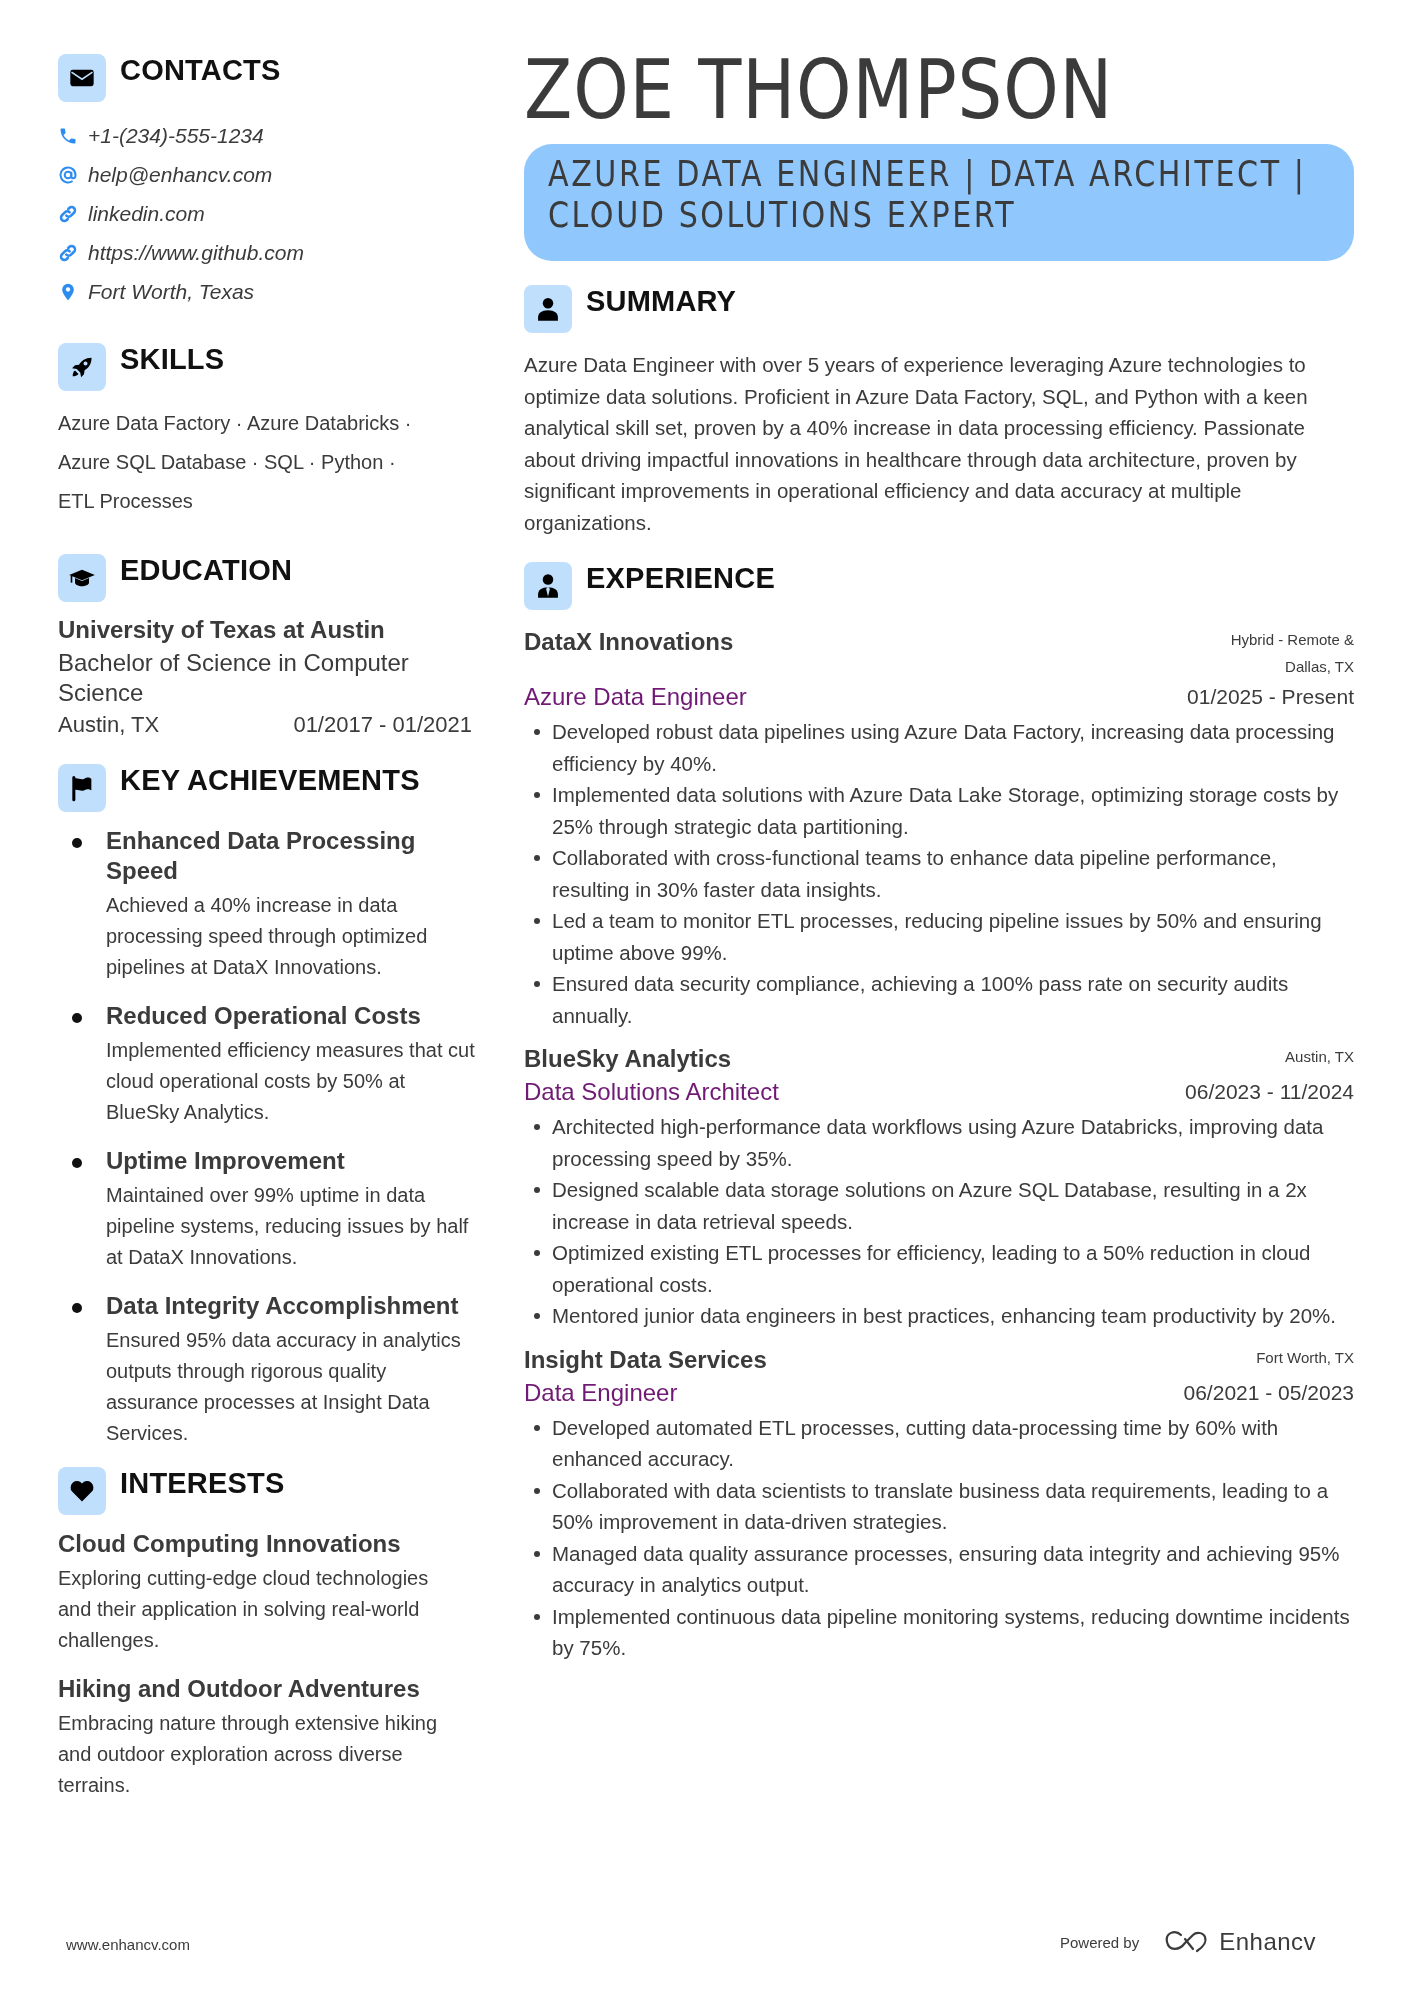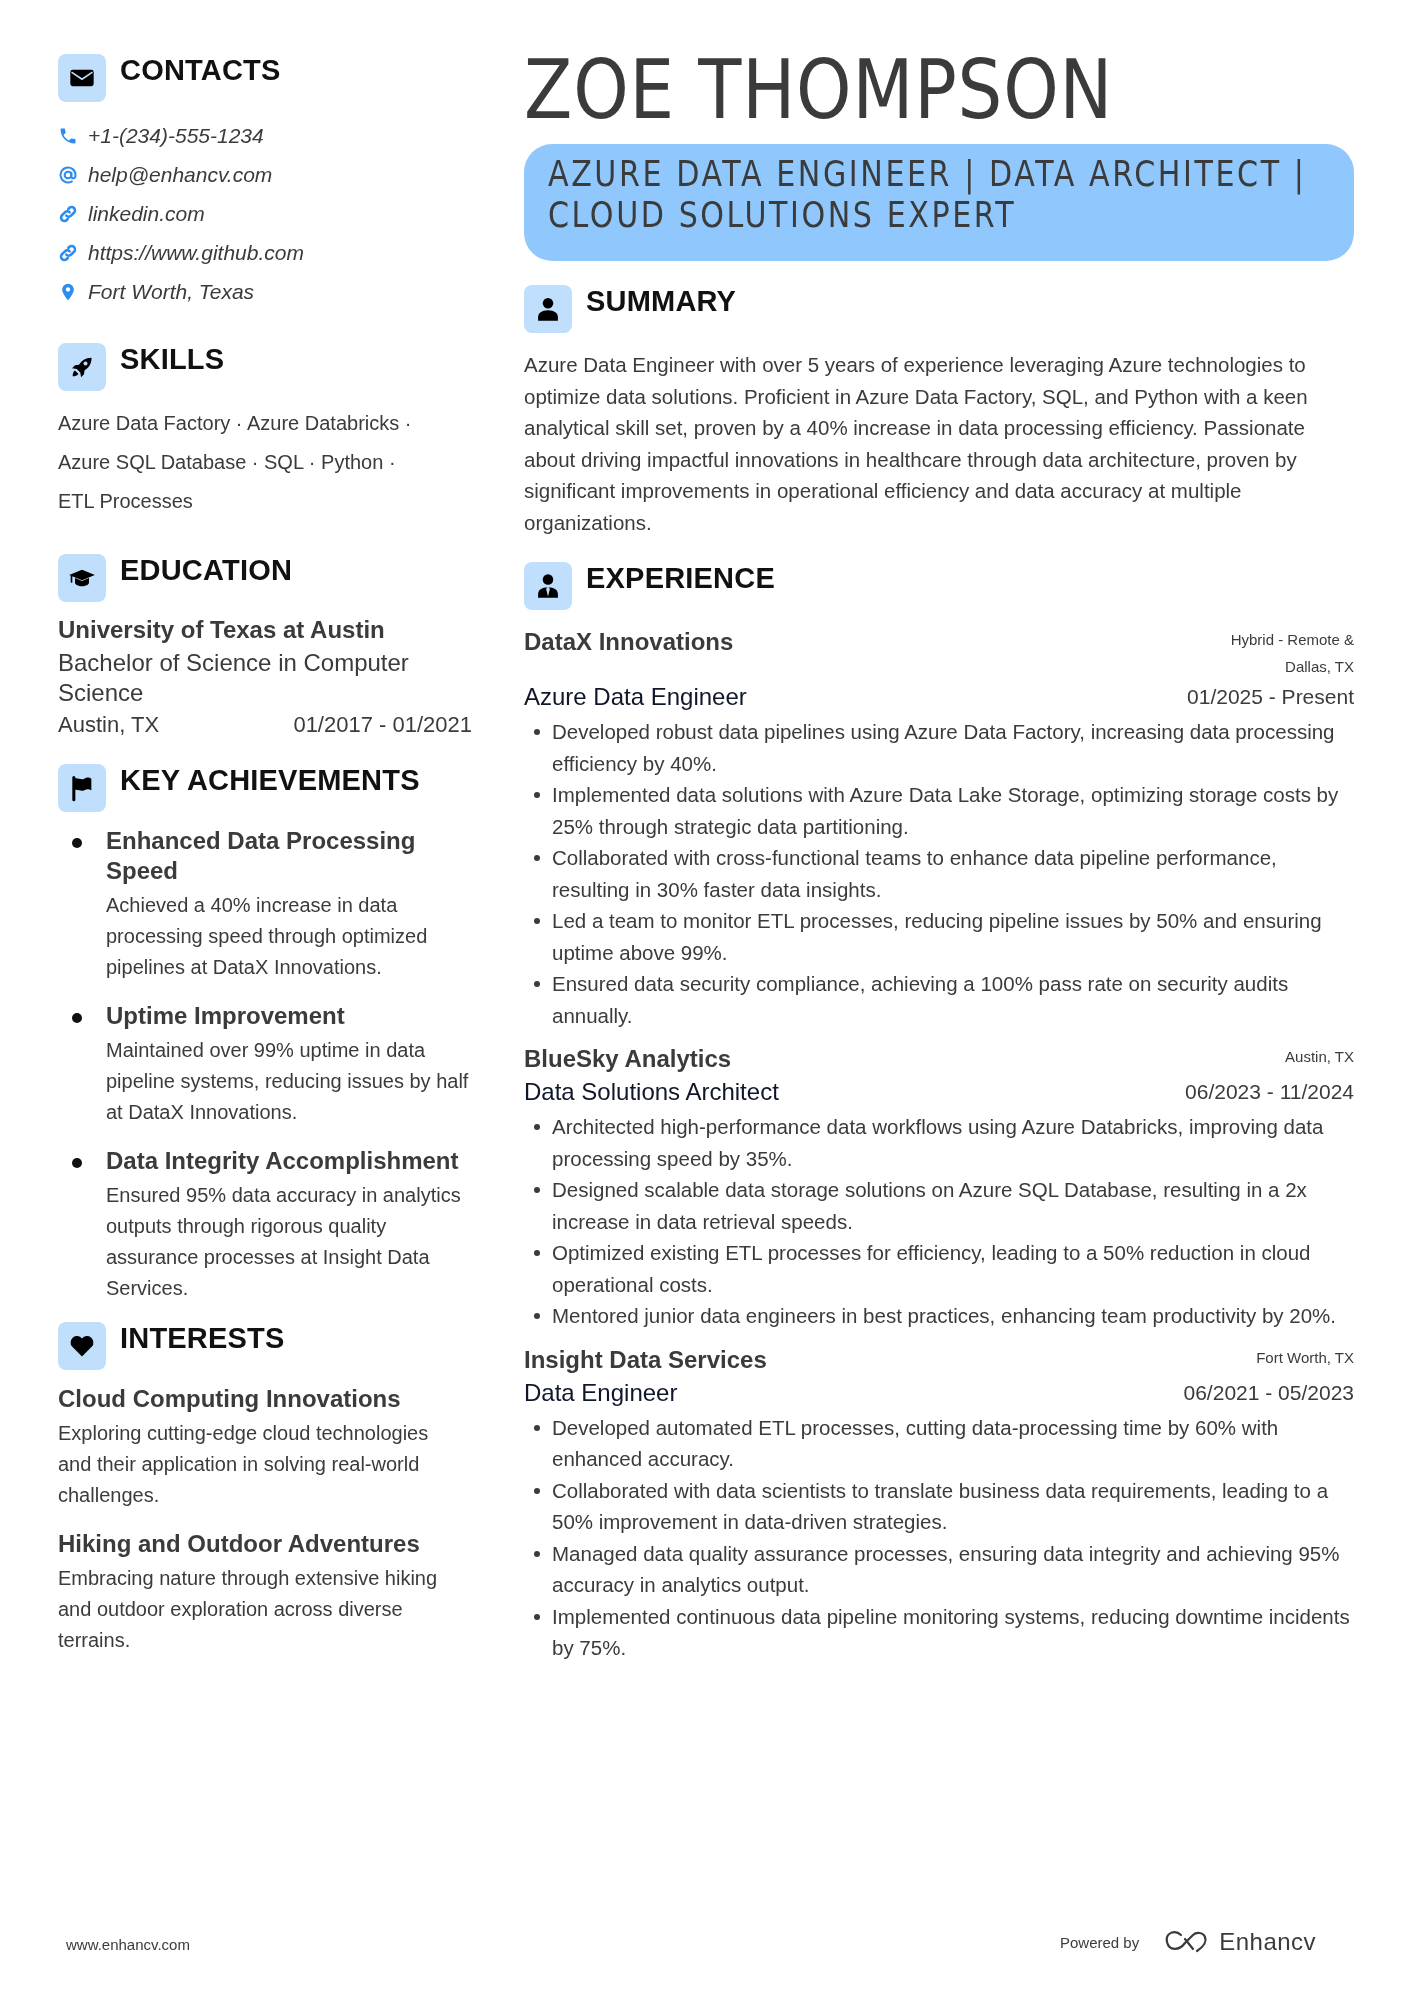--- a/index.html
+++ b/index.html
@@ -68,21 +68,21 @@
       width: 900px;
     }
     .r-section { margin-top: 24px; }
     .r-section .section-head { margin-bottom: 16px; }
     .summary-text { font-size: 20.5px; line-height: 31.5px; color: #3b3b3b; width: 830px; }
 
     .job { margin-top: 4px; }
     .job-row { display: flex; justify-content: space-between; align-items: flex-start; }
     .job-company { font-size: 24px; font-weight: 700; color: #3b3b3b; line-height: 32px; }
     .job-location { font-size: 15px; color: #3b3b3b; text-align: right; line-height: 27px; }
-    .job-role { font-size: 24px; color: #0f172a; line-height: 34px; }
+    .job-role { font-size: 24px; color: #701a75; line-height: 34px; }
     .job-dates { font-size: 21px; color: #3b3b3b; line-height: 34px; text-align: right; }
     .bullets { list-style: none; margin-top: 2px; margin-bottom: 12px; }
     .bullets li {
       position: relative; padding-left: 28px; font-size: 20.5px; line-height: 31.5px; color: #3b3b3b;
     }
     .bullets li::before {
       content: ""; position: absolute; left: 10px; top: 13px; width: 6px; height: 6px; border-radius: 50%; background: #3b3b3b;
     }
 
     
@@ -202,20 +202,25 @@
               <path d="M5 4c3-1.5 6 1.5 9 0s4-1 6 0v10c-2-1-3-1.5-6 0s-6-1.5-9 0z" fill="#000"></path>
             </svg>
         </div>
         <div class="section-title">KEY ACHIEVEMENTS</div>
       </div>
       <ul class="ach-list">
         <li class="ach-item">
           <span class="bullet"></span>
           <div class="ach-title">Enhanced Data Processing Speed</div>
           <div class="ach-desc">Achieved a 40% increase in data processing speed through optimized pipelines at DataX Innovations.</div>
+        </li>
+        <li class="ach-item">
+          <span class="bullet"></span>
+          <div class="ach-title">Reduced Operational Costs</div>
+          <div class="ach-desc">Implemented efficiency measures that cut cloud operational costs by 50% at BlueSky Analytics.</div>
         </li>
         <li class="ach-item">
           <span class="bullet"></span>
           <div class="ach-title">Uptime Improvement</div>
           <div class="ach-desc">Maintained over 99% uptime in data pipeline systems, reducing issues by half at DataX Innovations.</div>
         </li>
         <li class="ach-item">
           <span class="bullet"></span>
           <div class="ach-title">Data Integrity Accomplishment</div>
           <div class="ach-desc">Ensured 95% data accuracy in analytics outputs through rigorous quality assurance processes at Insight Data Services.</div>

